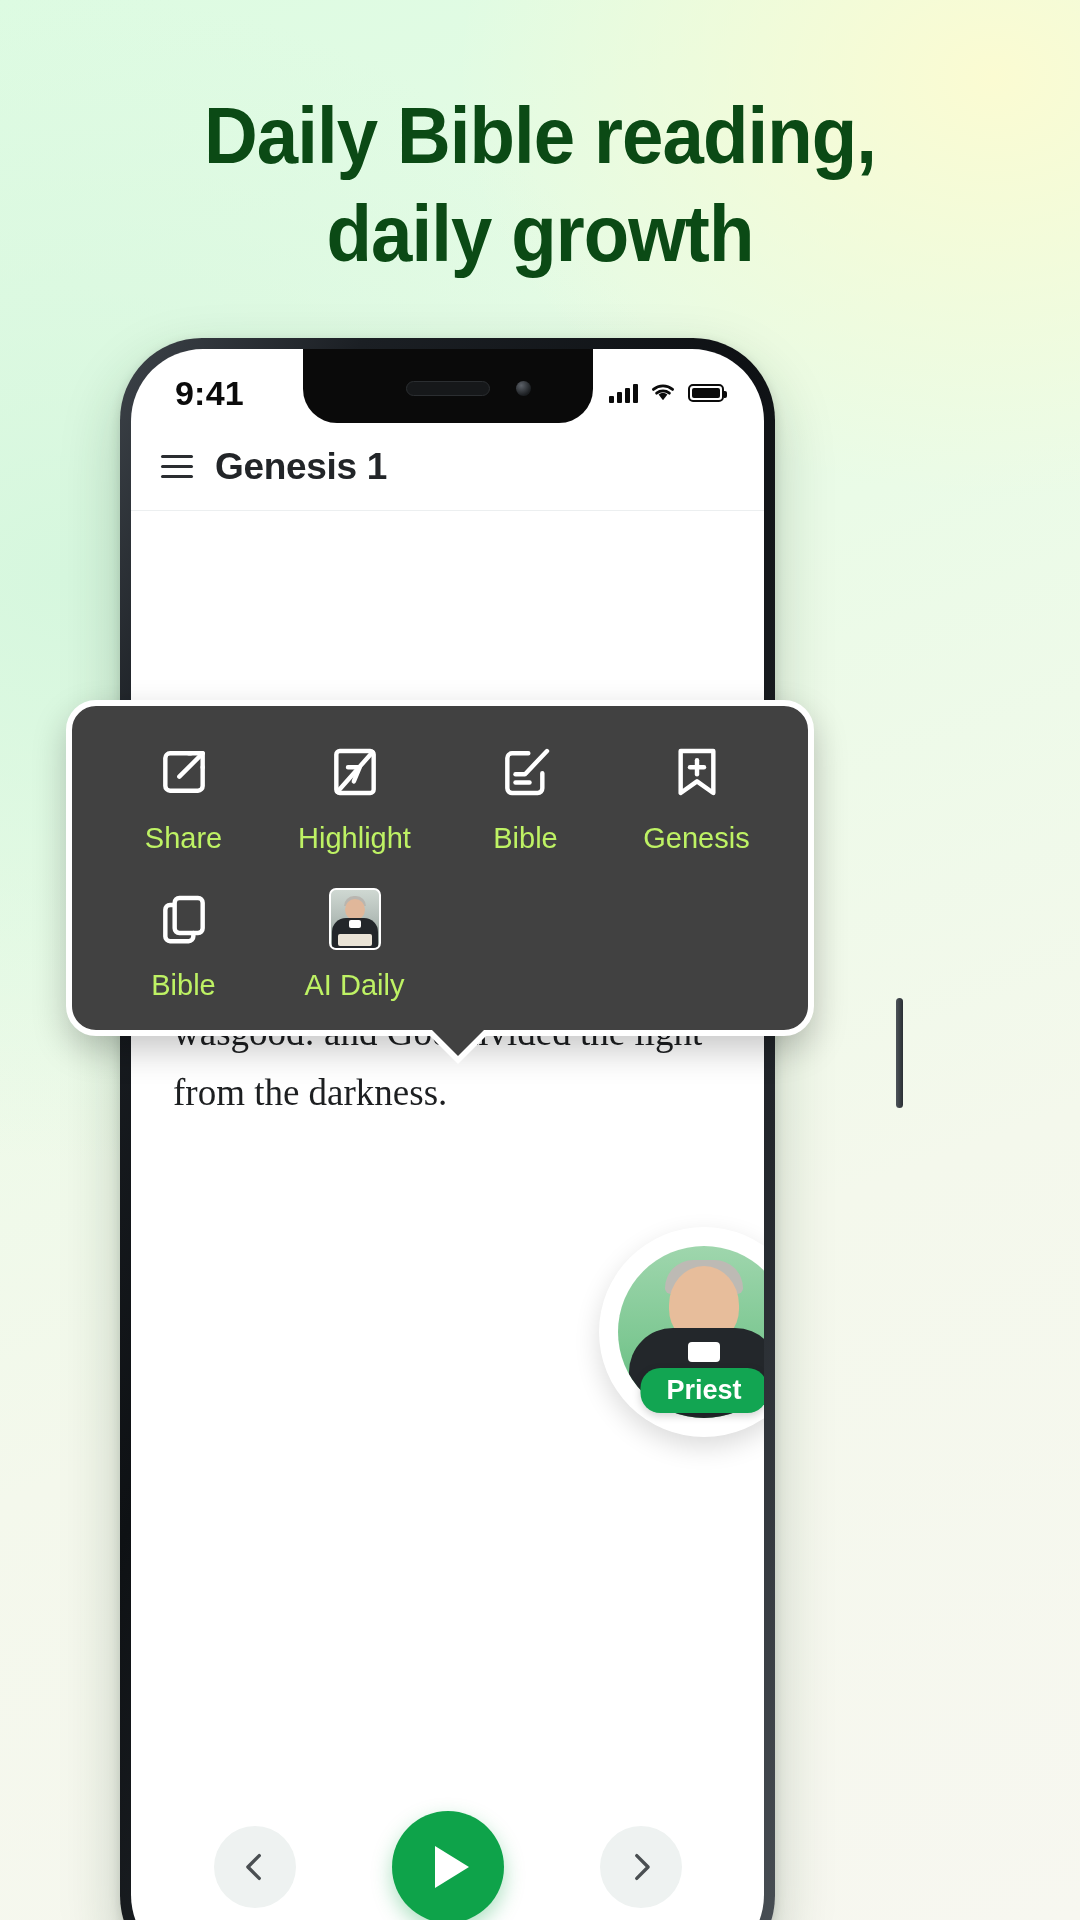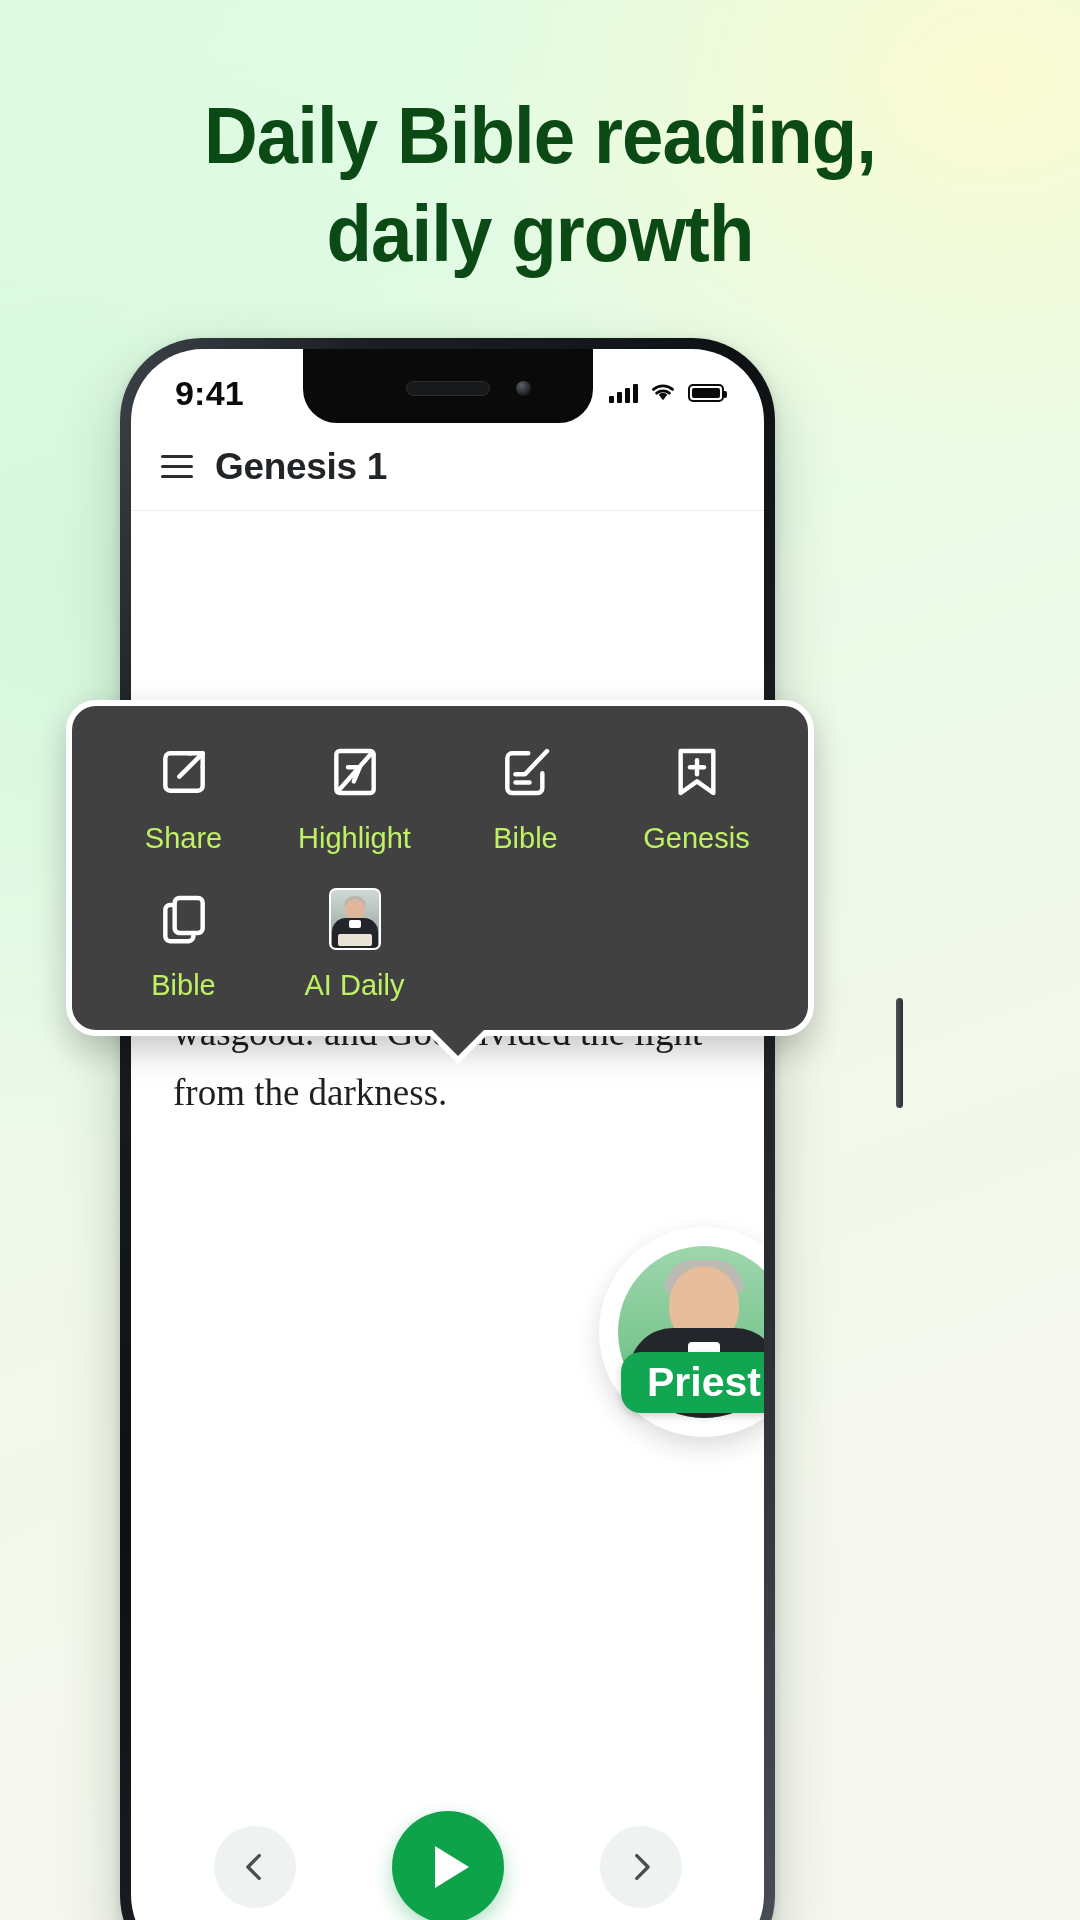--- a/index.html
+++ b/index.html
@@ -205,21 +205,21 @@
     width:150px; height:90px; border-radius:44px 44px 0 0; background:#23272b; }
   .pp-collar { position:absolute; left:50%; bottom:56px; transform:translateX(-50%);
     width:32px; height:20px; background:#fff; border-radius:4px; }
   .pp-book { position:absolute; left:50%; bottom:6px; transform:translateX(-50%);
     width:110px; height:40px; background:#efe9dc; border-radius:4px;
     box-shadow: inset 0 0 0 2px #cfc6b4; }
   .pp-book::after{ content:""; position:absolute; left:50%; top:0; bottom:0; width:2px; background:#cfc6b4; }
   .priest-badge {
     position:absolute; left:50%; transform:translateX(-50%); bottom:24px;
     background:#12a552; color:#fff;
-    font-size:41px; font-weight:bold;
+    font-size:27px; font-weight:bold;
     padding:7px 26px; border-radius:20px;
     z-index:3;
     box-shadow:0 3px 8px rgba(0,0,0,.18);
   }
 </style>
 </head>
 <body>
 
 <div class="headline">
   <span>Daily Bible reading,</span>

